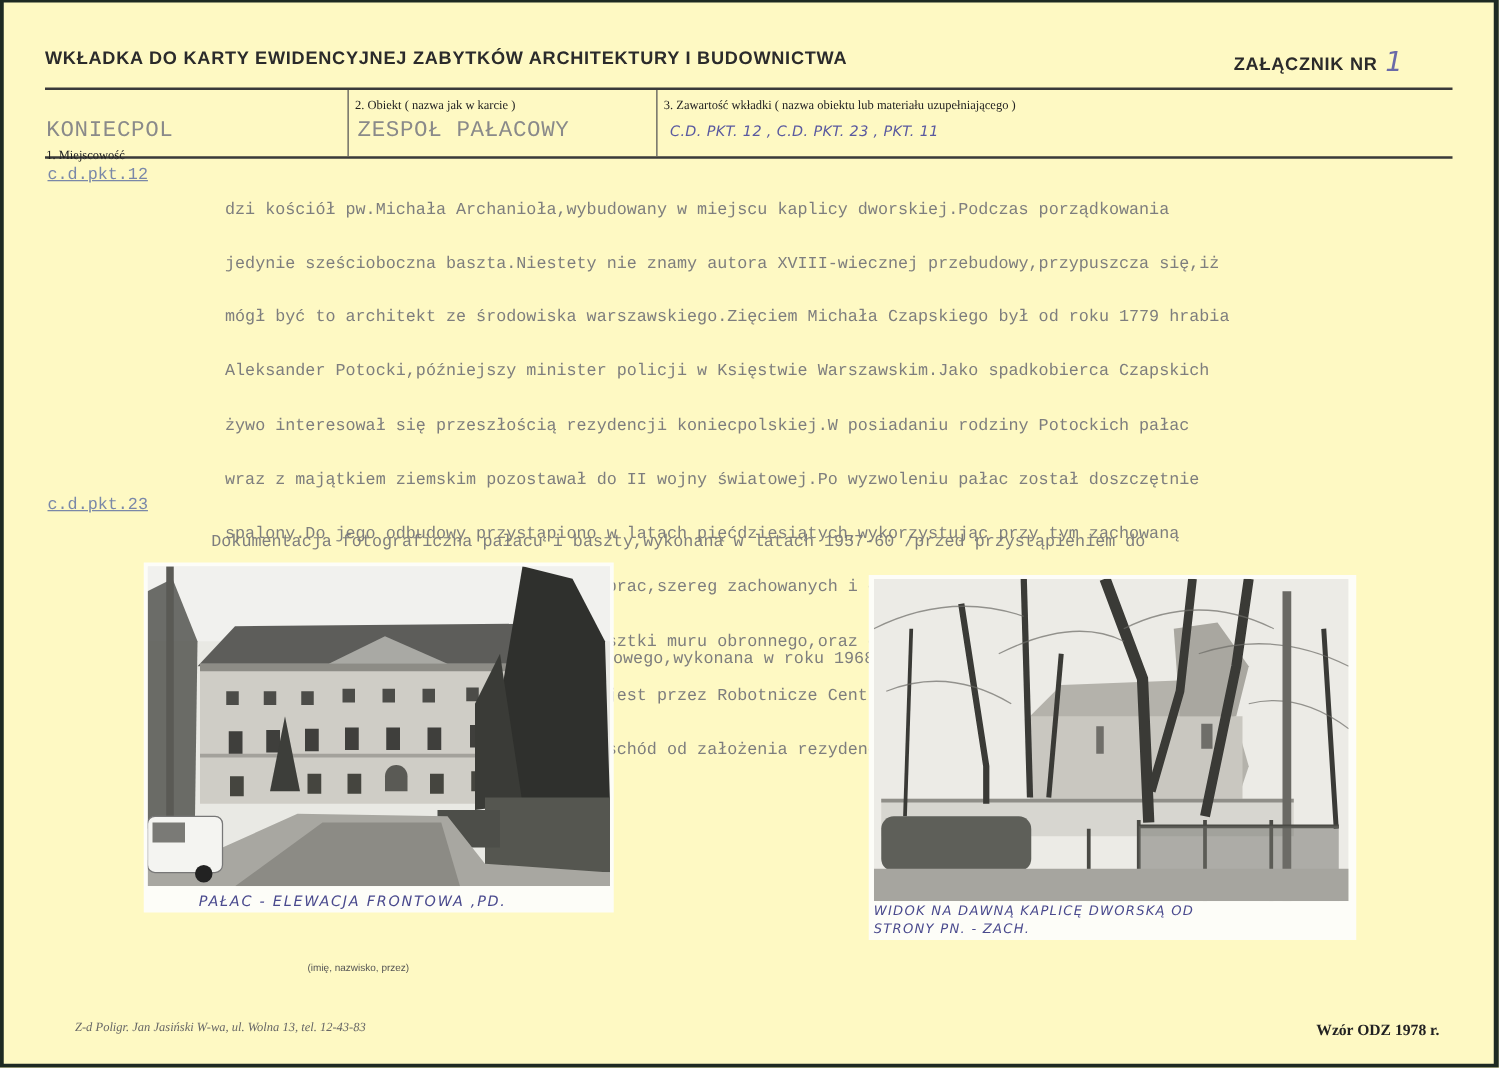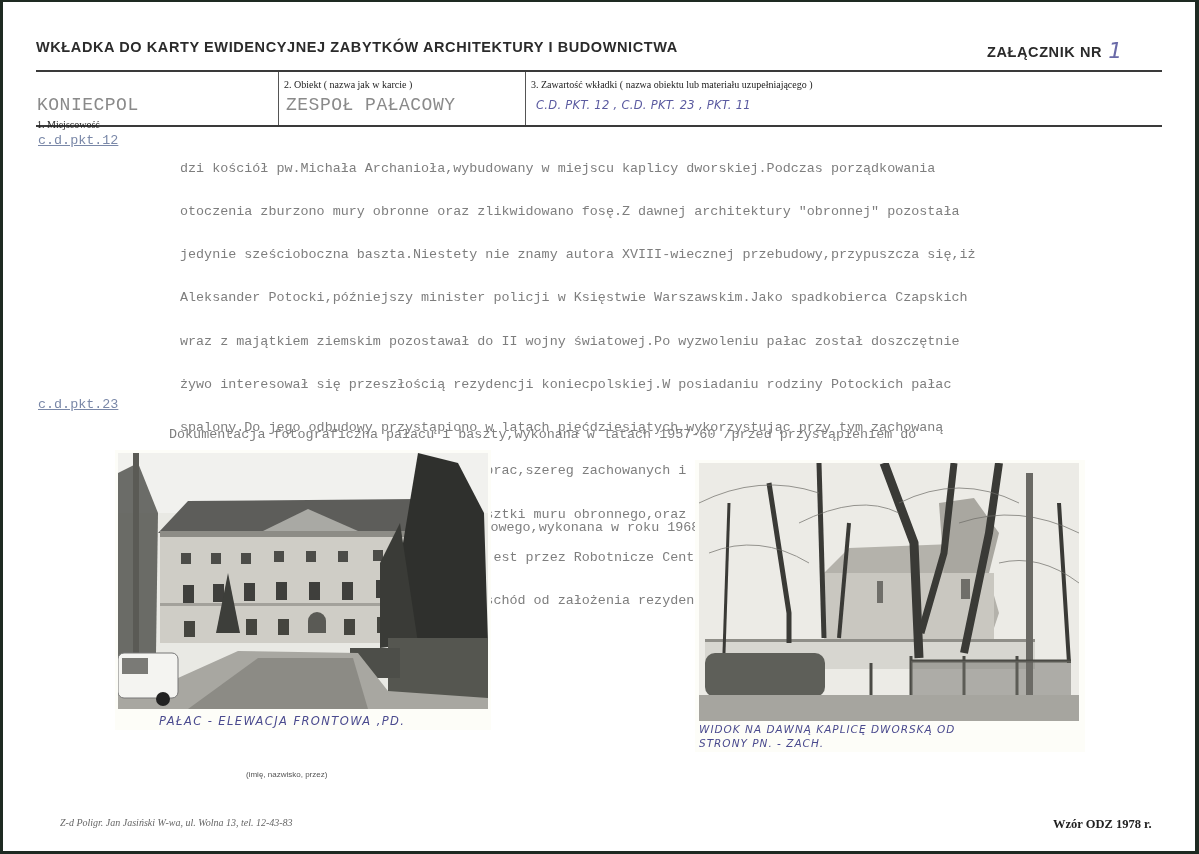--- a/index.html
+++ b/index.html
@@ -4,21 +4,21 @@
   <style>
     html, body { margin:0; padding:0; }
     body {
       width:1199px; height:854px; overflow:hidden;
       background:#1e2a22;
       position:relative;
       font-family:"Liberation Serif", serif;
     }
     .sheet {
       position:absolute; left:3px; top:2px; width:1192px; height:849px;
-      background:#ffffff;
+      background:#fef9c3;
     }
     .title {
       position:absolute; left:33px; top:37px;
       font-family:"Liberation Sans", sans-serif;
       font-size:14.5px; letter-spacing:0.6px; color:#2b2b2b;
       font-weight:bold;
     }
     .annex {
       position:absolute; left:984px; top:35px;
       font-family:"Liberation Sans", sans-serif;
@@ -96,25 +96,25 @@
 
   <div class="field-label" style="left:281px; top:77px;">2. Obiekt ( nazwa jak w karcie )</div>
   <div class="field-value" style="left:283px; top:93px;">ZESPOŁ PAŁACOWY</div>
 
   <div class="field-label" style="left:528px; top:77px;">3. Zawartość wkładki ( nazwa obiektu lub materiału uzupełniającego )</div>
   <div class="hand" style="left:533px; top:96px;">C.D. PKT. 12 , C.D. PKT. 23 , PKT. 11</div>
 
   <div class="ref" style="left:35px; top:131px;">c.d.pkt.12</div>
   <div class="para type" style="left:177px; top:131px;">
     <div>dzi kościół pw.Michała Archanioła,wybudowany w miejscu kaplicy dworskiej.Podczas porządkowania</div>
-    <div>otoczenia zburzono mury obronne oraz zlikwidowano fosę.Z dawnej architektury "obronnej" pozostała</div>
     <div>jedynie sześcioboczna baszta.Niestety nie znamy autora XVIII-wiecznej przebudowy,przypuszcza się,iż</div>
+    <div>mógł być to architekt ze środowiska warszawskiego.Zięciem Michała Czapskiego był od roku 1779 hrabia</div>
     <div>Aleksander Potocki,późniejszy minister policji w Księstwie Warszawskim.Jako spadkobierca Czapskich</div>
+    <div>żywo interesował się przeszłością rezydencji koniecpolskiej.W posiadaniu rodziny Potockich pałac</div>
     <div>wraz z majątkiem ziemskim pozostawał do II wojny światowej.Po wyzwoleniu pałac został doszczętnie</div>
-    <div>żywo interesował się przeszłością rezydencji koniecpolskiej.W posiadaniu rodziny Potockich pałac</div>
     <div>spalony.Do jego odbudowy przystąpiono w latach pięćdziesiątych,wykorzystując przy tym zachowaną</div>
     <div>ikonografię.Niestety przy okazji tych prac,szereg zachowanych i cennych elementów bezpowrotnie</div>
     <div>zniszczono.Zasypano fosę i usunięto resztki muru obronnego,oraz detal architektoniczny z elewacji</div>
     <div>pałacu.Od roku 1967 zespół użytkowany jest przez Robotnicze Centrum Kultury.</div>
     <div>Nie zachował się folwark,położony na wschód od założenia rezydencjonalnego.</div>
   </div>
 
   <div class="ref" style="left:35px; top:395px;">c.d.pkt.23</div>
   <div class="para type" style="left:166px; top:395px; line-height:15px;">
     <div>Dokumentacja fotograficzna pałacu i baszty,wykonana w latach 1957-60 /przed przystąpieniem do</div>

